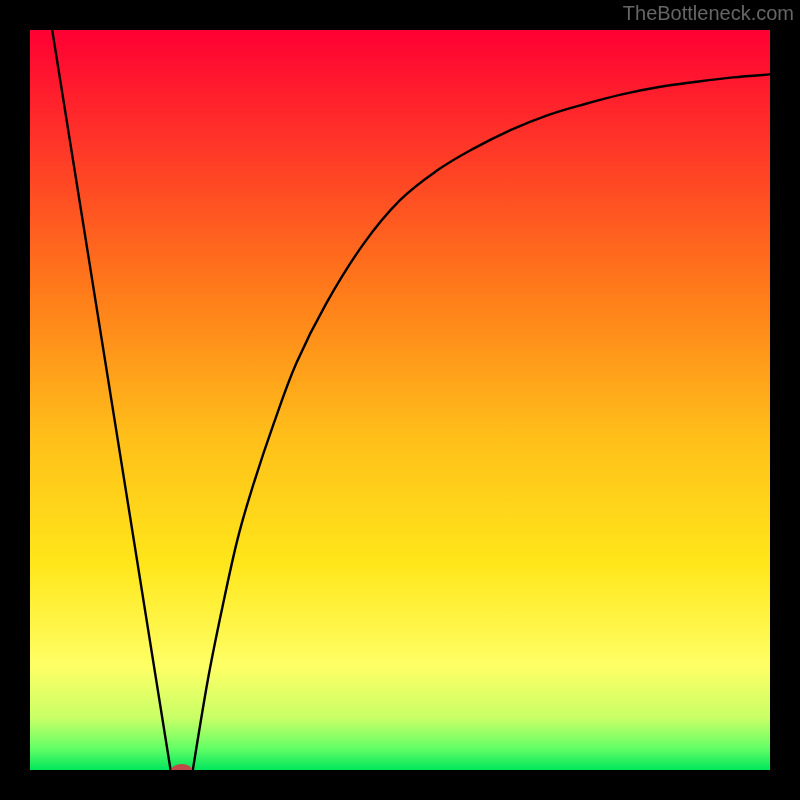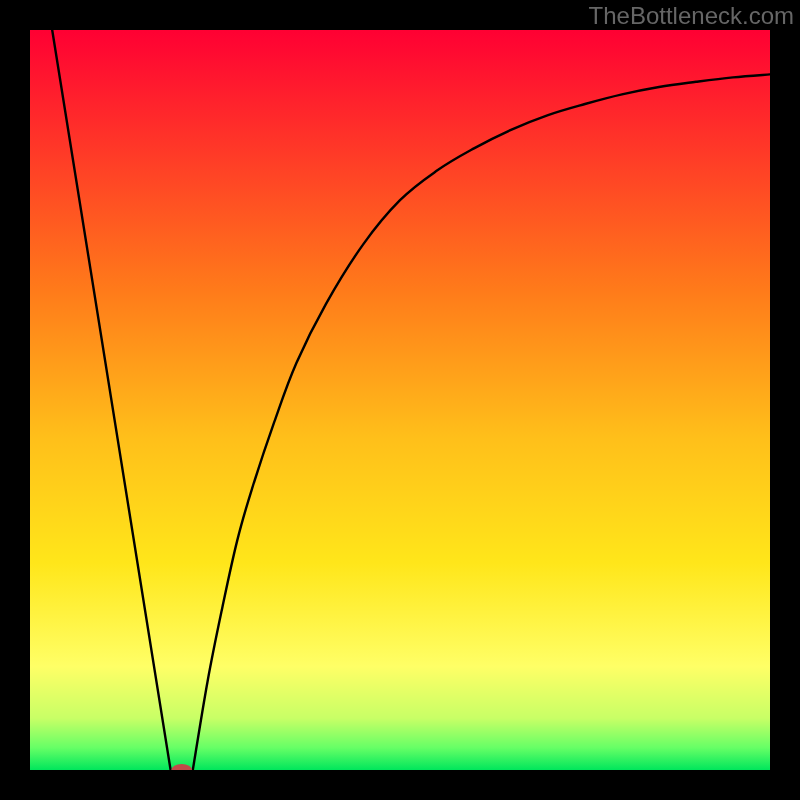--- a/index.html
+++ b/index.html
@@ -15,21 +15,21 @@
     width: 800px;
     height: 800px;
     background: #000;
     position: relative;
   }
   .watermark {
     position: absolute;
     top: 2px;
     right: 6px;
     color: #666;
-    font-size: 24px;
+    font-size: 20px;
     font-weight: 500;
     z-index: 10;
     user-select: none;
   }
   .plot {
     position: absolute;
     left: 30px;
     top: 30px;
     width: 740px;
     height: 740px;

